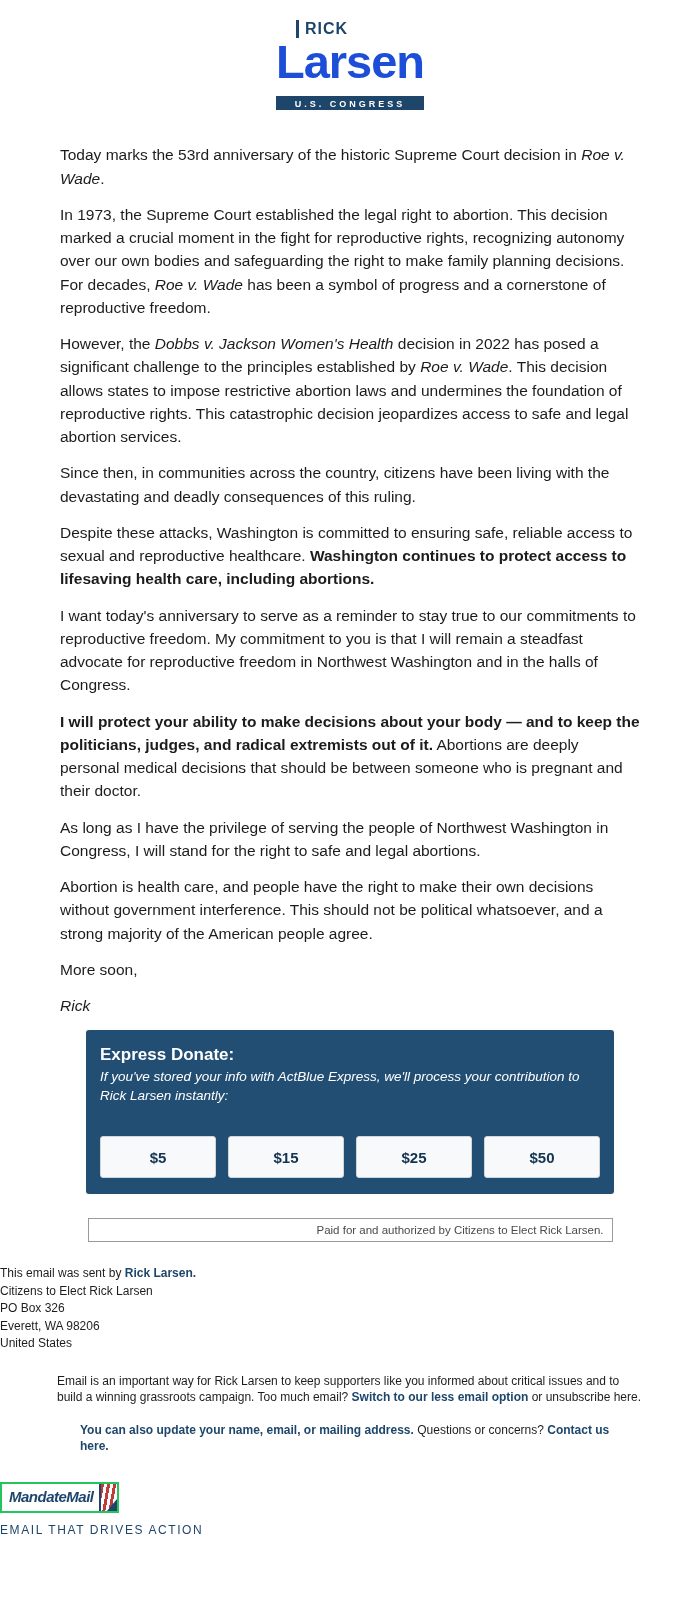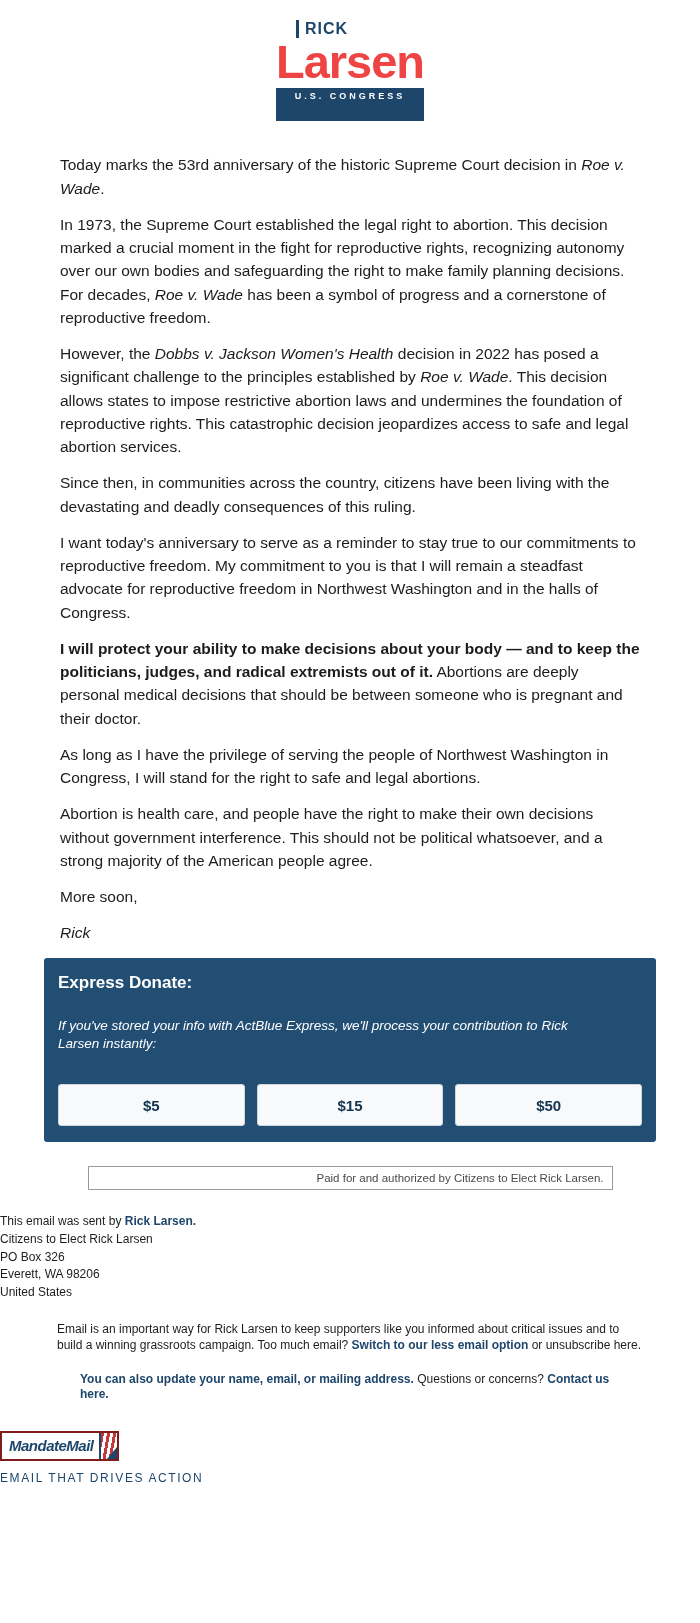--- a/index.html
+++ b/index.html
@@ -13,42 +13,42 @@
   .email { padding:14px 0 40px; }
 
   
   .logo { text-align:center; margin:6px auto 32px; }
   .logo-inner { display:inline-block; text-align:left; }
   .logo-first {
     color:#1e466b; font-weight:700; font-size:16px; letter-spacing:1px;
     border-left:3px solid #1e466b; padding-left:6px; margin-left:20px; line-height:1.15;
   }
   .logo-last {
-    color:#ef4444; font-weight:700; font-size:47px; line-height:1.02;
+    color:#1d4ed8; font-weight:700; font-size:47px; line-height:1.02;
     letter-spacing:-1px; text-align:center;
   }
   .logo-banner {
     background:#1e466b; color:#ffffff; font-size:9px; letter-spacing:3px;
-    text-align:center; padding:3px 0 20px; margin-top:2px; font-weight:700;
+    text-align:center; padding:3px 0 1px; margin-top:10px; font-weight:700;
   }
 
   
   .body-text { width:580px; margin:0 auto; font-size:15.5px; line-height:1.5; color:#1c1c1c; }
   .body-text p { margin-bottom:13px; }
   .run-italic { font-style:italic; }
   .run-bold { font-weight:700; }
   .run-link { color:#1e466b; font-weight:700; cursor:pointer; }
 
   
   .donate-box {
-    width:612px; margin:8px auto 0; background:#234e74; border-radius:3px;
+    width:528px; margin:8px auto 0; background:#234e74; border-radius:3px;
     padding:15px 14px 16px; color:#ffffff;
   }
   .donate-title { font-weight:700; font-size:17px; }
-  .donate-subtitle { font-style:italic; font-size:13.5px; margin-top:24px; line-height:1.4; max-width:540px; }
+  .donate-subtitle { font-style:italic; font-size:13.5px; margin-top:3px; line-height:1.4; max-width:540px; }
   .donate-row { display:flex; gap:12px; margin-top:30px; }
   .donate-btn {
     flex:1; height:42px; background:#f7f9fb; border:1px solid #cfd6dc; border-radius:3px;
     font-family:inherit; font-size:15px; font-weight:700; color:#13334f; cursor:pointer;
   }
 
   
   .disclaimer {
     width:525px; margin:24px auto 0; border:1px solid #9a9a9a;
     padding:5px 8px; text-align:right; font-size:11.5px; color:#4a4a4a;
@@ -57,21 +57,21 @@
   
   .footer { font-size:12px; line-height:1.3; color:#1d1d1d; }
   .sent-by { margin-top:24px; }
   .address div { margin-top:2px; }
   .email-info { margin:22px auto 0; width:586px; }
   .update-info { margin:18px auto 0; width:540px; }
 
   
   .mm-logo { margin-top:28px; }
   .mm-box {
-    display:inline-flex; align-items:stretch; border:2px solid #7f1d1d; background:#ffffff;
+    display:inline-flex; align-items:stretch; border:2px solid #22c55e; background:#ffffff;
   }
   .mm-text {
     color:#1e466b; font-weight:700; font-style:italic; font-size:15px;
     padding:3px 5px 4px 7px; letter-spacing:-0.5px;
   }
   .mm-flag {
     width:18px;
     background:repeating-linear-gradient(100deg, #c13b3b 0 3px, #ffffff 3px 6px);
     border-left:2px solid #1e466b; position:relative;
   }
@@ -94,34 +94,36 @@
       <div class="logo-last">Larsen</div>
       <div class="logo-banner">U.S. CONGRESS</div>
     </div>
   </div>
 
   <div class="body-text">
       <p><span>Today marks the 53rd anniversary of the historic Supreme Court decision in </span><span class="run-italic">Roe v. Wade</span><span>.</span></p>
       <p><span>In 1973, the Supreme Court established the legal right to abortion. This decision marked a crucial moment in the fight for reproductive rights, recognizing autonomy over our own bodies and safeguarding the right to make family planning decisions. For decades, </span><span class="run-italic">Roe v. Wade</span><span> has been a symbol of progress and a cornerstone of reproductive freedom.</span></p>
       <p><span>However, the </span><span class="run-italic">Dobbs v. Jackson Women's Health</span><span> decision in 2022 has posed a significant challenge to the principles established by </span><span class="run-italic">Roe v. Wade</span><span>. This decision allows states to impose restrictive abortion laws and undermines the foundation of reproductive rights. This catastrophic decision jeopardizes access to safe and legal abortion services.</span></p>
       <p><span>Since then, in communities across the country, citizens have been living with the devastating and deadly consequences of this ruling.</span></p>
+      <p><span>Despite these attacks, Washington is committed to ensuring safe, reliable access to sexual and reproductive healthcare. </span><span class="run-bold">Washington continues to protect access to lifesaving health care, including abortions.</span></p>
       <p><span>I want today's anniversary to serve as a reminder to stay true to our commitments to reproductive freedom. My commitment to you is that I will remain a steadfast advocate for reproductive freedom in Northwest Washington and in the halls of Congress.</span></p>
       <p><span class="run-bold">I will protect your ability to make decisions about your body — and to keep the politicians, judges, and radical extremists out of it.</span><span> Abortions are deeply personal medical decisions that should be between someone who is pregnant and their doctor.</span></p>
       <p><span>As long as I have the privilege of serving the people of Northwest Washington in Congress, I will stand for the right to safe and legal abortions.</span></p>
       <p><span>Abortion is health care, and people have the right to make their own decisions without government interference. This should not be political whatsoever, and a strong majority of the American people agree.</span></p>
       <p><span>More soon,</span></p>
       <p><span class="run-italic">Rick</span></p>
     </div>
 
   <div class="donate-box">
     <div class="donate-title">Express Donate:</div>
     <div class="donate-subtitle">If you've stored your info with ActBlue Express, we'll process your contribution to Rick Larsen instantly:</div>
     <div class="donate-row">
         <button class="donate-btn">$5</button>
         <button class="donate-btn">$15</button>
+        <button class="donate-btn">$25</button>
         <button class="donate-btn">$50</button>
       </div>
   </div>
 
   <div class="disclaimer">
     <span>Paid for and authorized by Citizens to Elect Rick Larsen.</span>
   </div>
 
   <div class="footer">
     <p class="sent-by"><span>This email was sent by </span><span class="run-link">Rick Larsen.</span></p>

